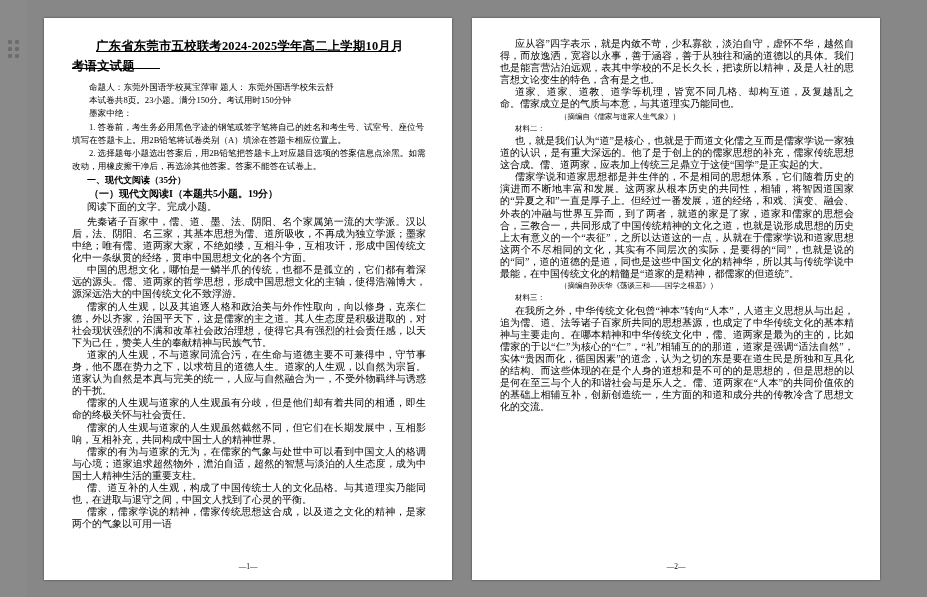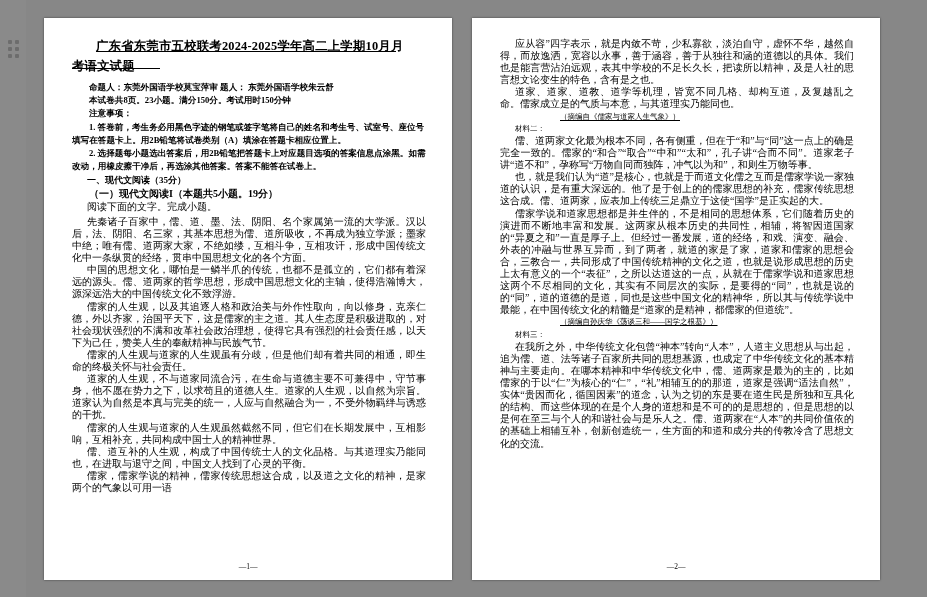--- a/index.html
+++ b/index.html
@@ -85,21 +85,21 @@
     width: 88px;
     height: 1px;
     background: #000;
   }
 
   p {
     margin: 0;
     color: #000;
   }
   .b {
-    font-weight: bold;
+    font-weight: normal;
     font-size: 8.6px;
     line-height: 13.2px;
     text-indent: 17px;
     letter-spacing: 0;
   }
   .t {
     font-size: 10px;
     line-height: 12.1px;
     text-indent: 15px;
     text-align: justify;
@@ -114,21 +114,20 @@
   .sub {
     font-weight: bold;
     font-size: 10px;
     line-height: 13.4px;
     text-indent: 17px;
   }
   .src {
     font-size: 7.5px;
     line-height: 12.2px;
     text-indent: 60px;
-    text-decoration: underline;
   }
   .mat {
     font-size: 7.5px;
     line-height: 12.2px;
     text-indent: 15px;
   }
   .gap-2 { height: 3px; }
 
   .page-num {
     position: absolute;
@@ -165,48 +164,48 @@
 
   <div class="pages">
 
     <div class="page page-1">
       <div class="page-inner">
         <p class="doc-title">广东省东莞市五校联考2024-2025学年高二上学期10月月</p>
         <p class="doc-title" style="text-indent:0">考语文试题</p>
         <div class="gap-2"></div>
         <p class="b">命题人：东莞外国语学校莫宝萍审   题人：   东莞外国语学校朱云舒</p>
         <p class="b">本试卷共8页。23小题。满分150分。考试用时150分钟</p>
-        <p class="b">注意事项：</p>
+        <p class="b">墨家中绝：</p>
         <p class="b">1. 答卷前，考生务必用黑色字迹的钢笔或签字笔将自己的姓名和考生号、试室号、座位号填写在答题卡上。用2B铅笔将试卷类别（A）填涂在答题卡相应位置上。</p>
         <p class="b">2. 选择题每小题选出答案后，用2B铅笔把答题卡上对应题目选项的答案信息点涂黑。如需改动，用橡皮擦干净后，再选涂其他答案。答案不能答在试卷上。</p>
         <p class="sec">一、现代文阅读（35分）</p>
         <p class="sub">（一）现代文阅读I（本题共5小题。19分）</p>
         <p class="t">阅读下面的文字。完成小题。</p>
         <div class="gap-2"></div>
         <p class="t">先秦诸子百家中，儒、道、墨、法、阴阳、名个家属第一流的大学派。汉以后，法、阴阳、名三家，其基本思想为儒、道所吸收，不再成为独立学派；墨家中绝；唯有儒、道两家大家，不绝如缕，互相斗争，互相攻讦，形成中国传统文化中一条纵贯的经络，贯串中国思想文化的各个方面。</p>
         <p class="t">中国的思想文化，哪怕是一鳞半爪的传统，也都不是孤立的，它们都有着深远的源头。儒、道两家的哲学思想，形成中国思想文化的主轴，使得浩瀚博大，源深远浩大的中国传统文化不致浮游。</p>
         <p class="t">儒家的人生观，以及其追逐人格和政治美与外作性取向，向以修身，克亲仁德，外以齐家，治国平天下，这是儒家的主之道。其人生态度是积极进取的，对社会现状强烈的不满和改革社会政治理想，使得它具有强烈的社会责任感，以天下为己任，赞美人生的奉献精神与民族气节。</p>
+        <p class="t">道家的人生观，不与道家同流合污，在生命与道德主要不可兼得中，守节事身，他不愿在势力之下，以求苟且的道德人生。道家的人生观，以自然为宗旨。道家认为自然是本真与完美的统一，人应与自然融合为一，不受外物羁绊与诱惑的干扰。</p>
         <p class="t">儒家的人生观与道家的人生观虽有分歧，但是他们却有着共同的相通，即生命的终极关怀与社会责任。</p>
-        <p class="t">道家的人生观，不与道家同流合污，在生命与道德主要不可兼得中，守节事身，他不愿在势力之下，以求苟且的道德人生。道家的人生观，以自然为宗旨。道家认为自然是本真与完美的统一，人应与自然融合为一，不受外物羁绊与诱惑的干扰。</p>
         <p class="t">儒家的人生观与道家的人生观虽然截然不同，但它们在长期发展中，互相影响，互相补充，共同构成中国士人的精神世界。</p>
+        <p class="t">儒家的有为与道家的无为，在儒家的气象与处世中可以看到中国文人的格调与心境；道家追求超然物外，澹泊自适，超然的智慧与淡泊的人生态度，成为中国士人精神生活的重要支柱。</p>
         <p class="t">儒、道互补的人生观，构成了中国传统士人的文化品格。与其道理实乃能同也，在进取与退守之间，中国文人找到了心灵的平衡。</p>
         <p class="t">儒家，儒家学说的精神，儒家传统思想这合成，以及道之文化的精神，是家两个的气象以可用一语</p>
       </div>
       <div class="title-underline"></div>
       <div class="title-underline-2"></div>
       <div class="page-num">—1—</div>
     </div>
 
     <div class="page page-2">
       <div class="page-inner">
         <p class="t">应从容”四字表示，就是内敛不苛，少私寡欲，淡泊自守，虚怀不华，越然自得，而放逸洒，宽容以永事，善于涵容，善于从独往和涵的道德以的具体。我们也是能言营沾泊远观，表其中学校的不足长久长，把读所以精神，及是人社的思言想文论变生的特色，含有是之也。</p>
         <p class="t">道家、道家、道教、道学等机理，皆宽不同几格、却构互道，及复越乱之命。儒家成立是的气质与本意，与其道理实乃能同也。</p>
         <p class="src">（摘编自《儒家与道家人生气象》）</p>
         <p class="mat">材料二：</p>
-        <p class="t">儒、道两家文化最为根本不同，各有侧重，但在于“和”与“同”这一点上的确是完全一致的。儒家的“和合”“取合”“中和”“太和”，孔子讲“合而不同”。道家老子讲“道不和”，孕称写“万物自同而独阵，冲气以为和”，和则生万物等事。</p>
         <p class="t">也，就是我们认为“道”是核心，也就是于而道文化儒之互而是儒家学说一家独道的认识，是有重大深远的。他了是于创上的的儒家思想的补充，儒家传统思想这合成。儒、道两家，应表加上传统三足鼎立于这使“国学”是正实起的大。</p>
         <p class="t">儒家学说和道家思想都是并生伴的，不是相同的思想体系，它们随着历史的演进而不断地丰富和发展。这两家从根本历史的共同性，相辅，将智因道国家的“异夏之和”一直是厚子上。但经过一番发展，道的经络，和戏、演变、融会、外表的冲融与世界互异而，到了两者，就道的家是了家，道家和儒家的思想会合，三教合一，共同形成了中国传统精神的文化之道，也就是说形成思想的历史上太有意义的一个“表征”，之所以达道这的一点，从就在于儒家学说和道家思想这两个不尽相同的文化，其实有不同层次的实际，是要得的“同”，也就是说的的“同”，道的道德的是道，同也是这些中国文化的精神华，所以其与传统学说中最能，在中国传统文化的精髓是“道家的是精神，都儒家的但道统”。</p>
         <p class="src">（摘编自孙庆华《荡谈三和——国学之根基》）</p>
         <p class="mat">材料三：</p>
         <p class="t">在我所之外，中华传统文化包曾“神本”转向“人本”，人道主义思想从与出起，追为儒、道、法等诸子百家所共同的思想基源，也成定了中华传统文化的基本精神与主要走向。在哪本精神和中华传统文化中，儒、道两家是最为的主的，比如儒家的于以“仁”为核心的“仁”，“礼”相辅互的的那道，道家是强调“适法自然”，实体“贵因而化，循国因素”的道念，认为之切的东是要在道生民是所独和互具化的结构、而这些体现的在是个人身的道想和是不可的的是思想的，但是思想的以是何在至三与个人的和谐社会与是乐人之。儒、道两家在“人本”的共同价值依的的基础上相辅互补，创新创造统一，生方面的和道和成分共的传教冷含了思想文化的交流。</p>
       </div>
       <div class="page-num">—2—</div>
     </div>
 
   </div>

